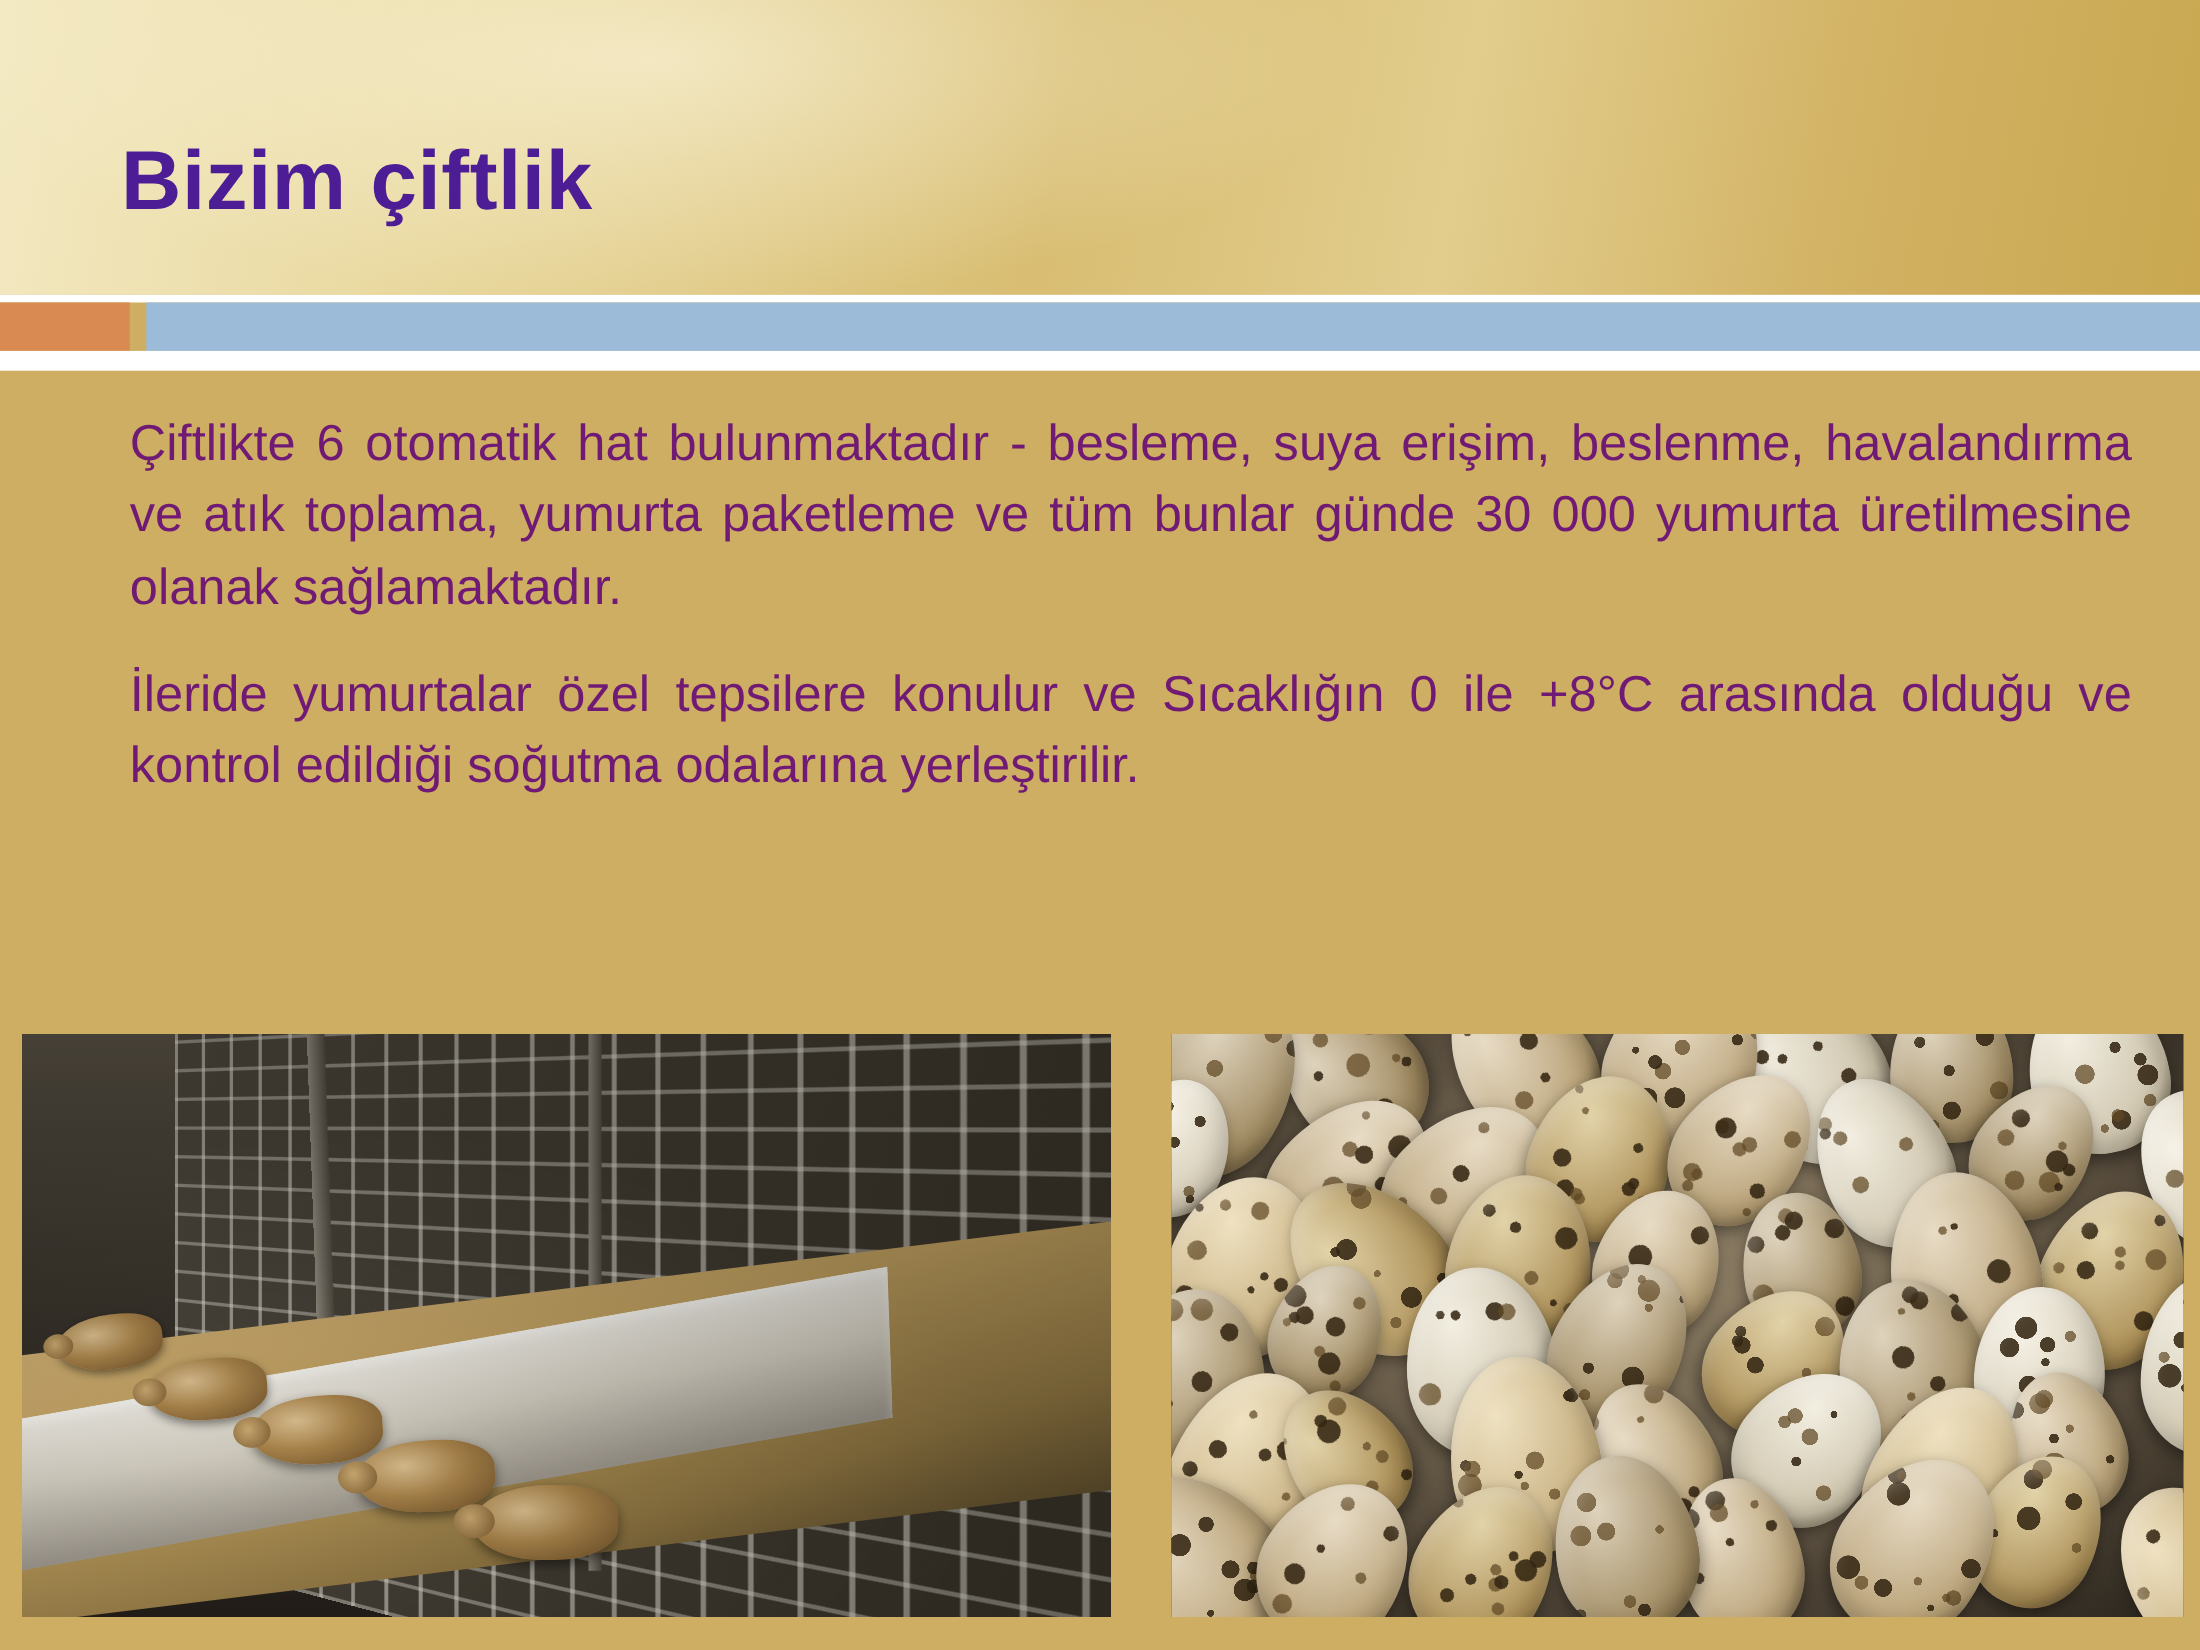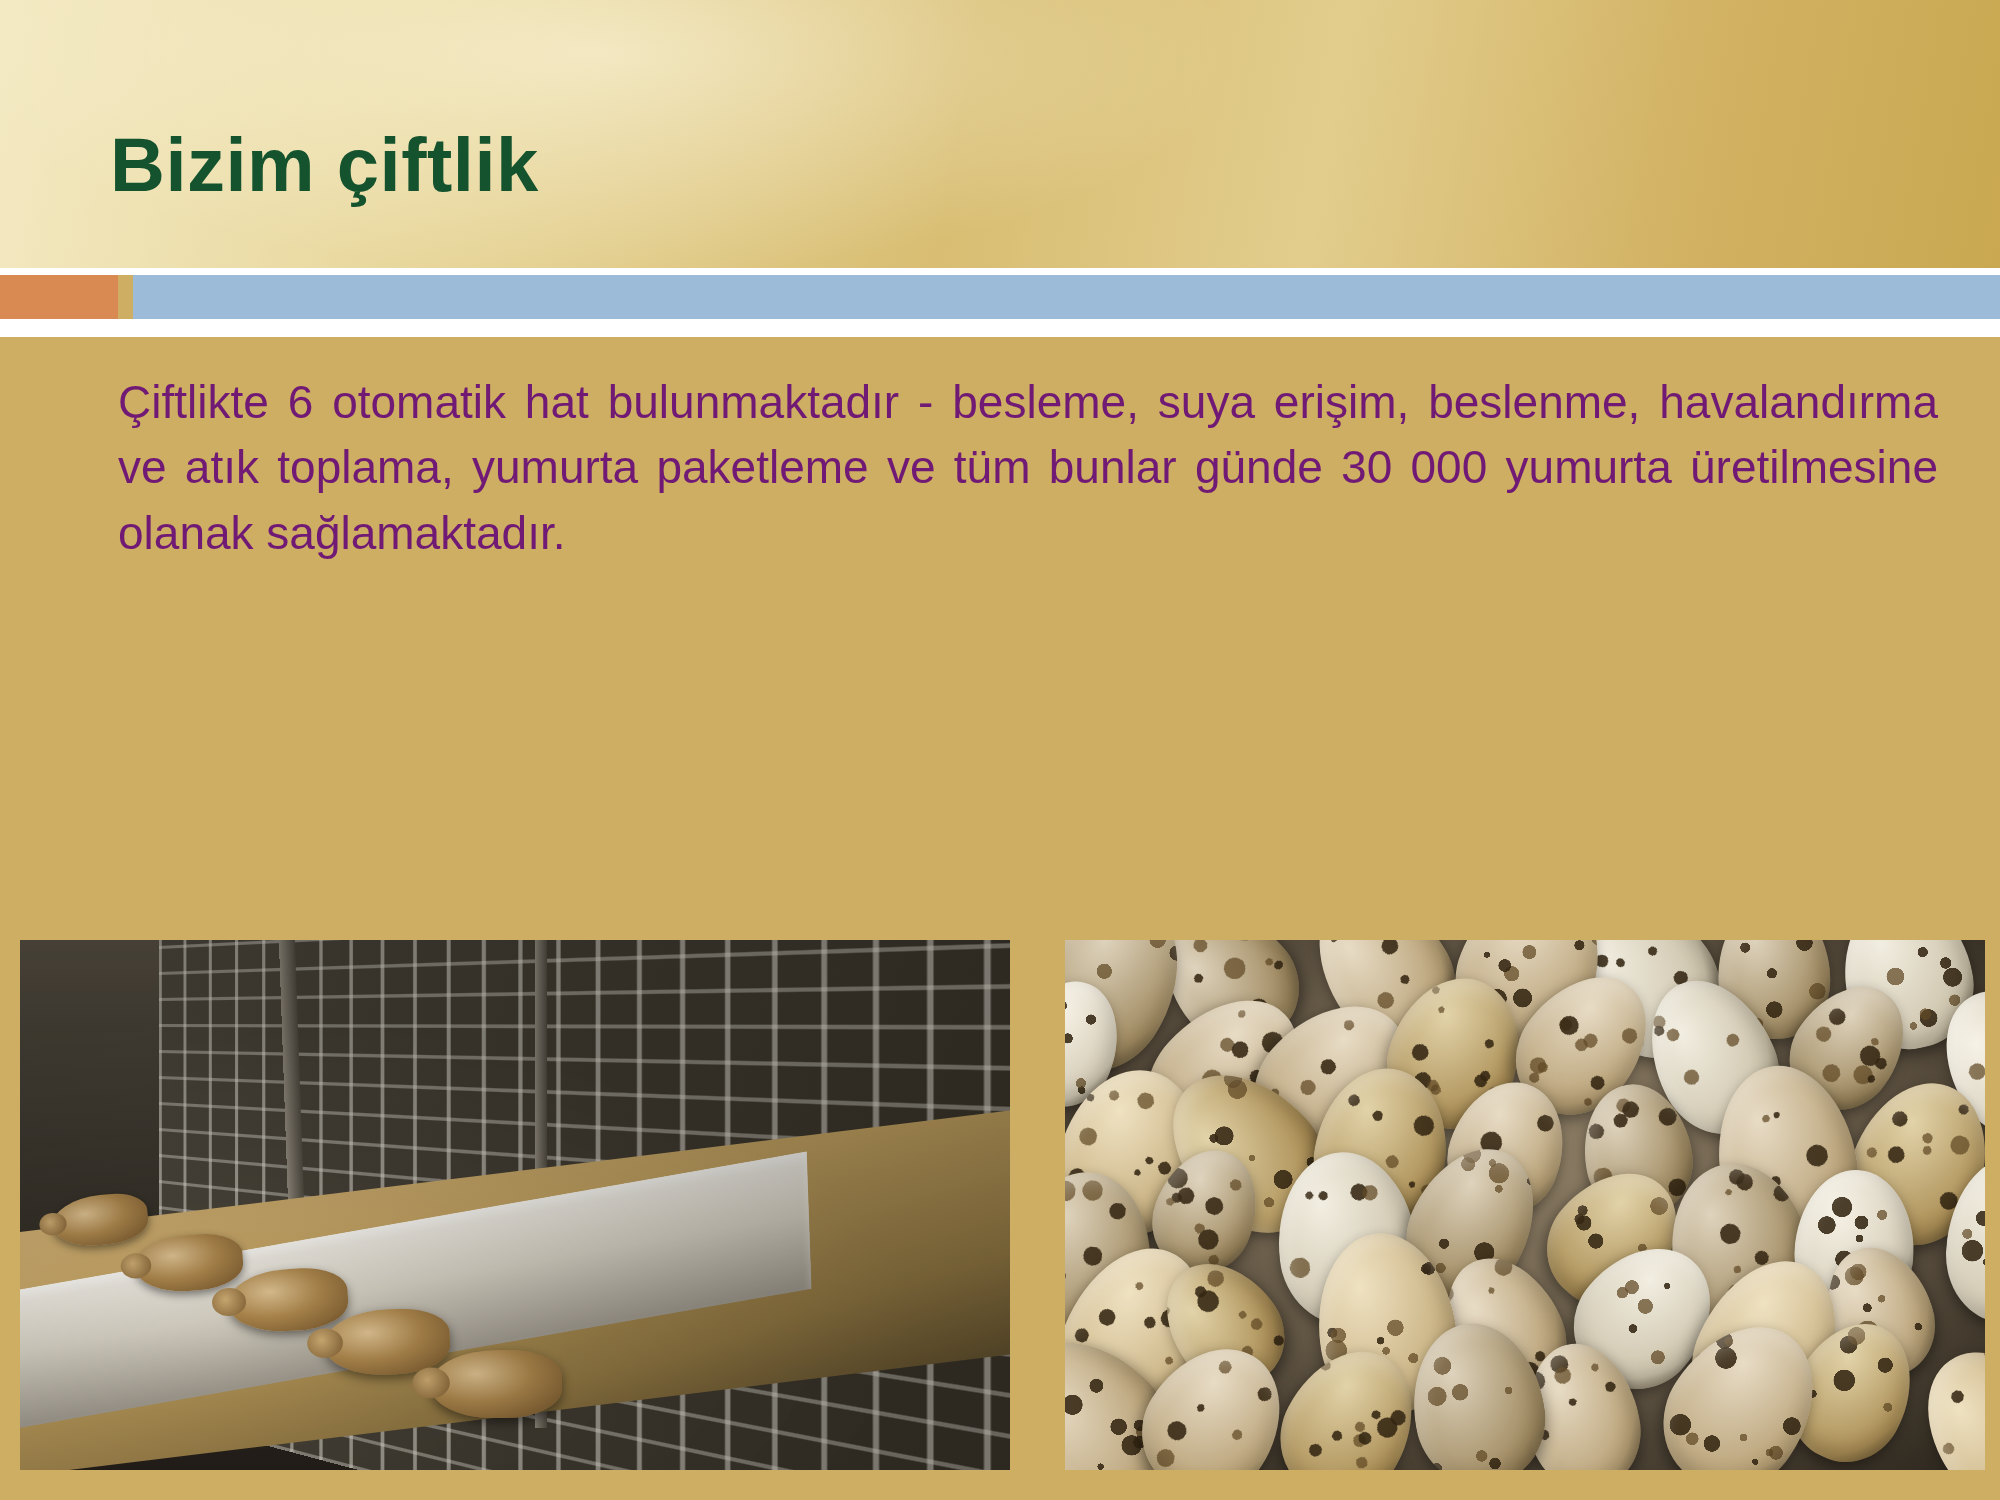--- a/index.html
+++ b/index.html
@@ -53,21 +53,21 @@
     letter-spacing: 0.2px;
     white-space: nowrap;
   }
 
   .title {
     position: absolute;
     left: 110px;
     top: 72px;
     font-size: 76px;
     font-weight: bold;
-    color: #14532d;
+    color: #4c1d95;
     letter-spacing: 0.5px;
     line-height: 1.1;
   }
 
   
   .bar-row {
     position: absolute;
     left: 0;
     top: 275px;
     width: 2000px;
@@ -253,20 +253,21 @@
 
   <div class="bar-row">
     <div class="bar-orange"></div>
     <div class="bar-blue"></div>
   </div>
 
   <div class="white-gap"></div>
 
   <div class="body-text">
     <p class="para">Çiftlikte 6 otomatik hat bulunmaktadır - besleme, suya erişim, beslenme, havalandırma ve atık toplama, yumurta paketleme ve tüm bunlar günde 30 000 yumurta üretilmesine olanak sağlamaktadır.</p>
+    <p class="para">İleride yumurtalar özel tepsilere konulur ve Sıcaklığın 0 ile +8°C arasında olduğu ve kontrol edildiği soğutma odalarına yerleştirilir.</p>
   </div>
 
   <div class="photo photo-left">
     <div class="cage-scene">
       <div class="cage-mesh"></div>
       <div class="cage-post p1"></div>
       <div class="cage-post p2"></div>
       <div class="cage-bedding"></div>
       <div class="cage-trough"></div>
       <div class="bird b1"></div>

